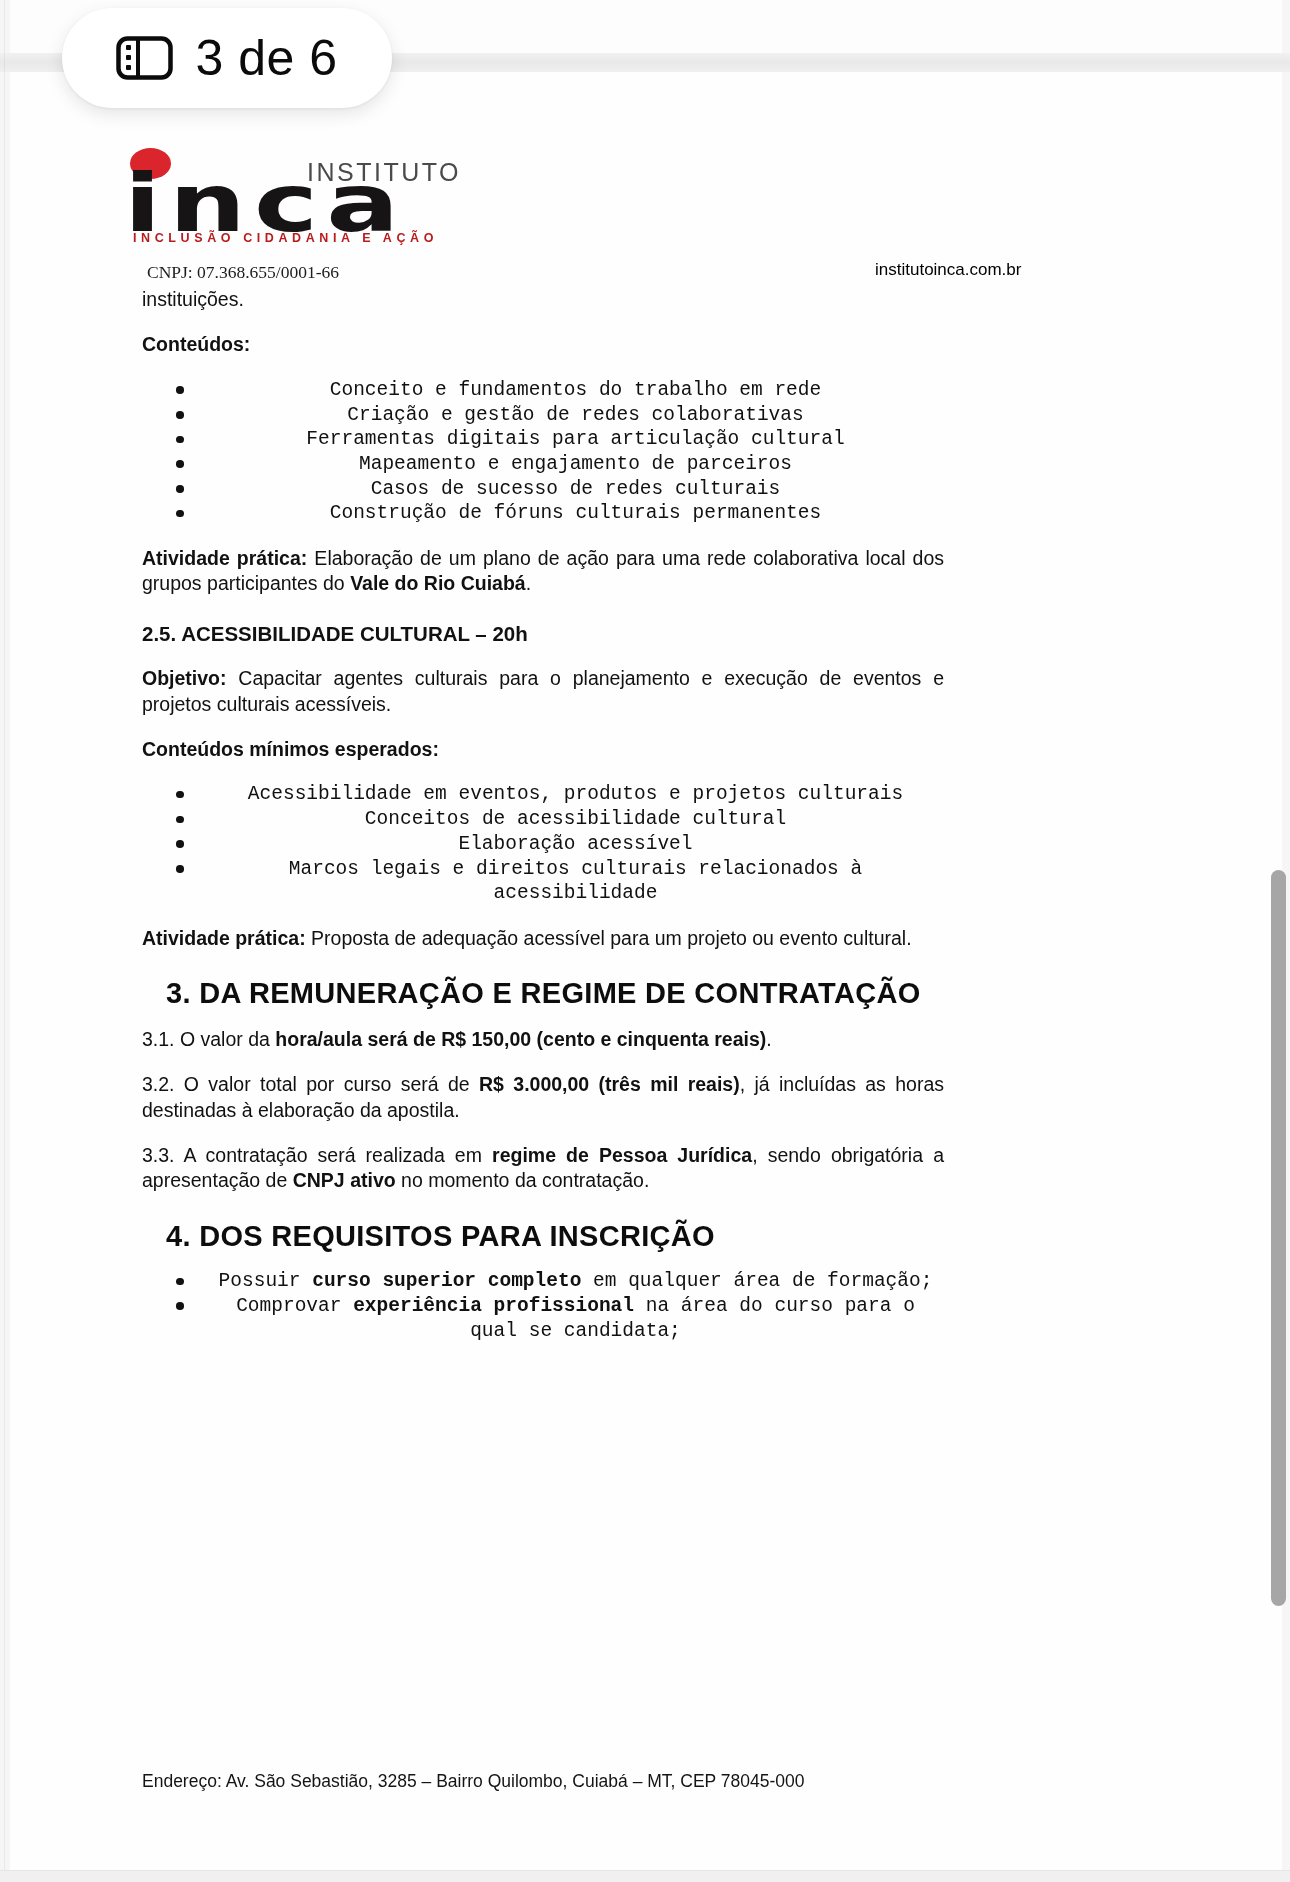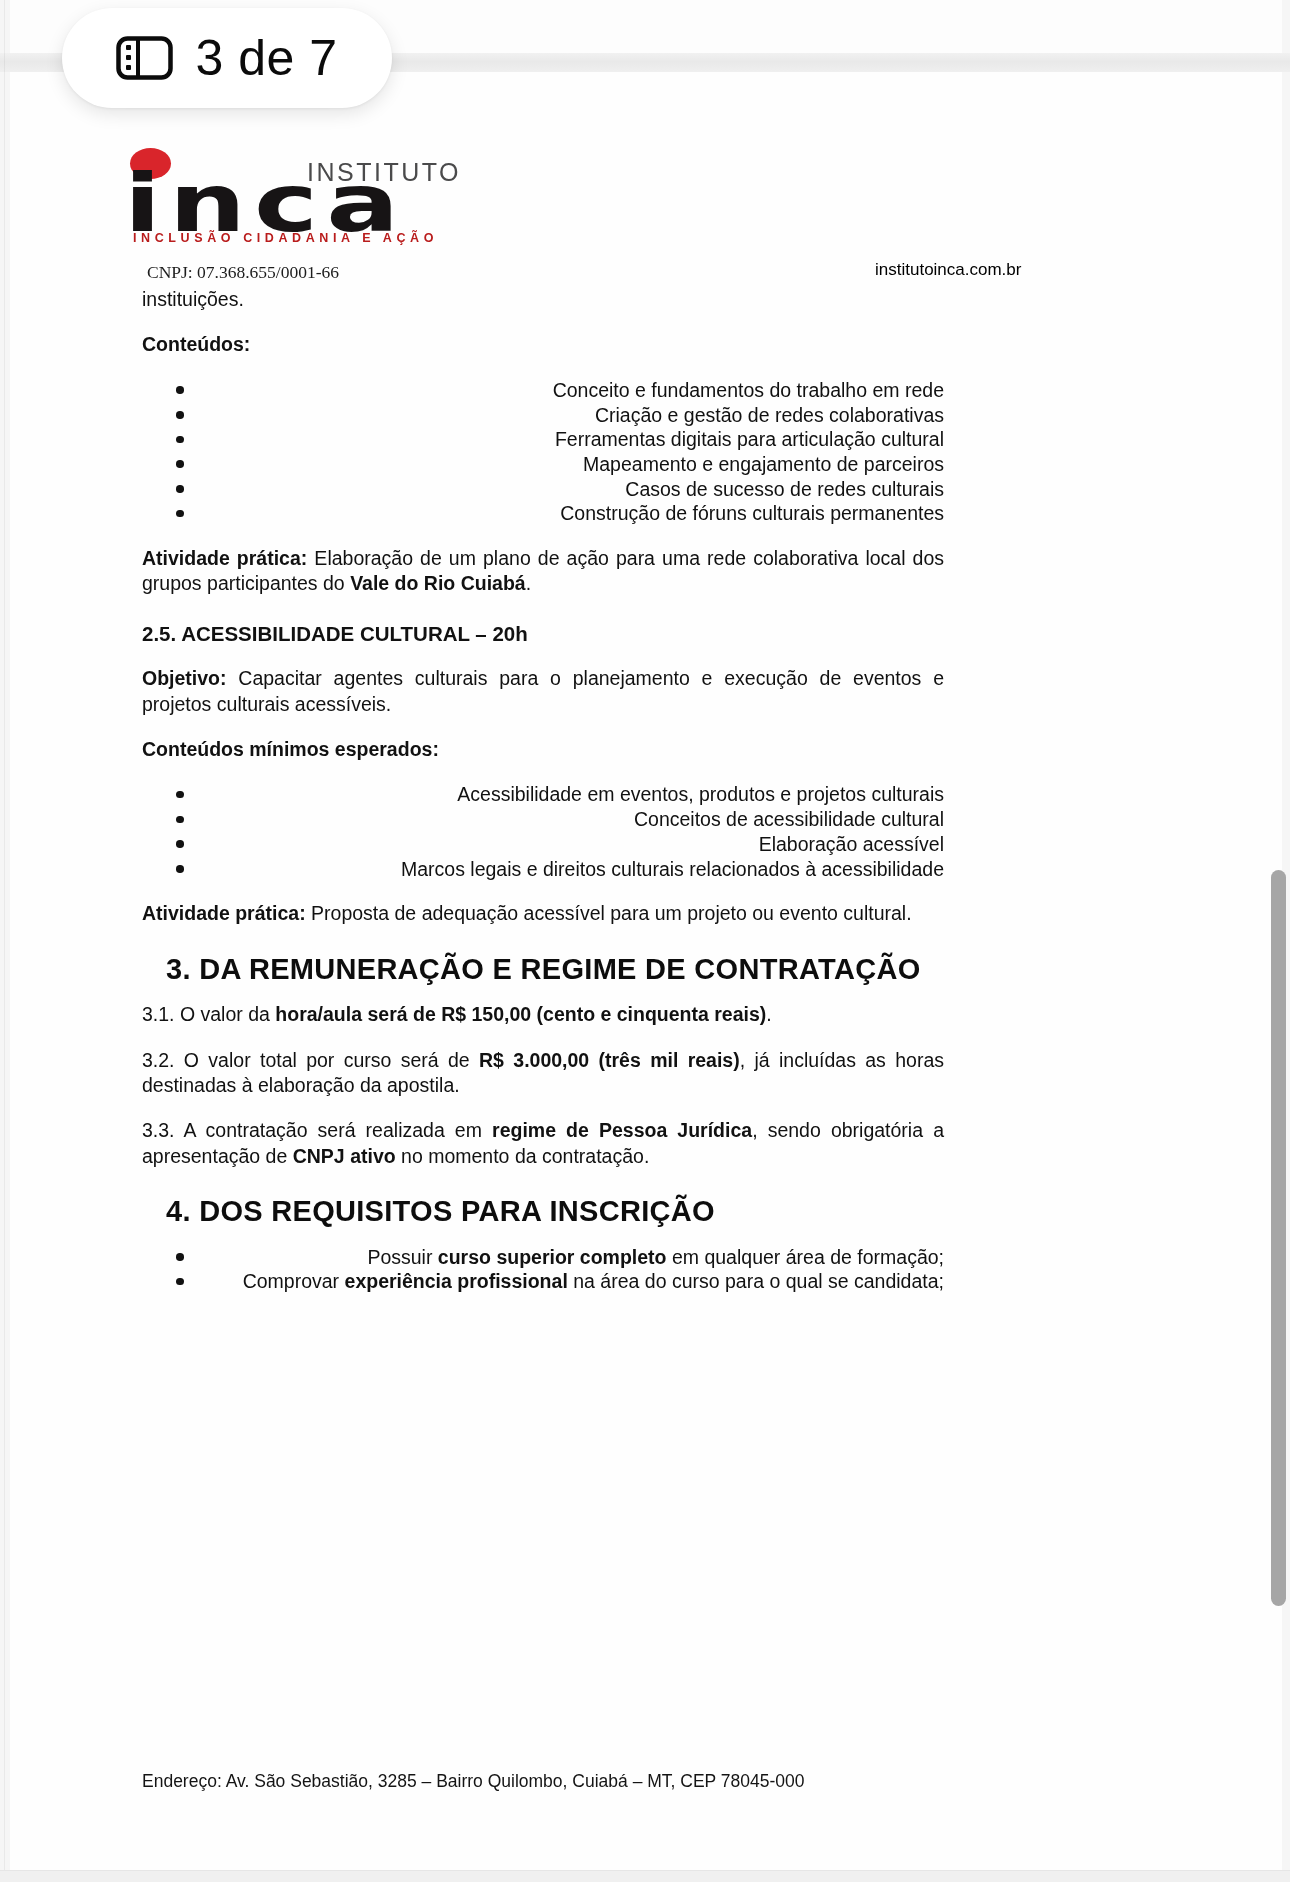--- a/index.html
+++ b/index.html
@@ -37,21 +37,21 @@
   .cnpj { position:absolute; left:137px; top:190px; font-family:"Liberation Serif", serif;
           font-size:17.5px; color:#1d1d1d; }
   .website { position:absolute; left:865px; top:188px; font-size:17px; color:#000000; }
 
   
   .content { margin-left:132px; width:802px; color:#111; font-size:19.5px; line-height:25.4px; }
   .content p { margin-top:20px; text-align:justify; }
   .content p.no-just { text-align:left; }
   .content b { font-weight:700; }
   .content ul { list-style:none; margin-top:20px; }
-  .content li { position:relative; padding-left:65px; line-height:24.7px; text-align:right; }
+  .content li { position:relative; padding-left:65px; line-height:24.7px; text-align:center;font-family:Liberation Mono, monospace; }
   .content li::before { content:""; position:absolute; left:34px; top:8.5px; width:7.5px; height:7.5px;
                         border-radius:50%; background:#111; }
   .h-small { margin-top:24px; font-size:20.5px; font-weight:700; color:#111; }
   .h-big   { margin-top:30px; font-size:29px;  font-weight:700; color:#0d0d0d; letter-spacing:0.3px;margin-left:24px; }
 
   
   .page-footer { position:absolute; left:132px; top:1699px; font-size:17.5px; color:#141414; }
 
   
   .bottom-strip { position:absolute; left:0; right:0; bottom:0; height:12px; background:#f0f0f0;
@@ -130,18 +130,18 @@
   </div>
 
   <div class="page-pill">
     <svg width="57" height="44" viewBox="0 0 57 44" fill="none">
       <rect x="2.5" y="2.5" width="52" height="39" rx="9" stroke="#0b0b0b" stroke-width="4.5"></rect>
       <line x1="22" y1="3" x2="22" y2="41" stroke="#0b0b0b" stroke-width="4"></line>
       <rect x="10" y="9" width="5" height="5" rx="1" fill="#0b0b0b"></rect>
       <rect x="10" y="19" width="5" height="5" rx="1" fill="#0b0b0b"></rect>
       <rect x="10" y="29" width="5" height="5" rx="1" fill="#0b0b0b"></rect>
     </svg>
-    <span class="pill-text">3 de 7</span>
+    <span class="pill-text">3 de 6</span>
   </div>
 
   <div class="scroll-thumb"></div>
   <div class="bottom-strip"></div>
 </div>
 
 </body></html>

